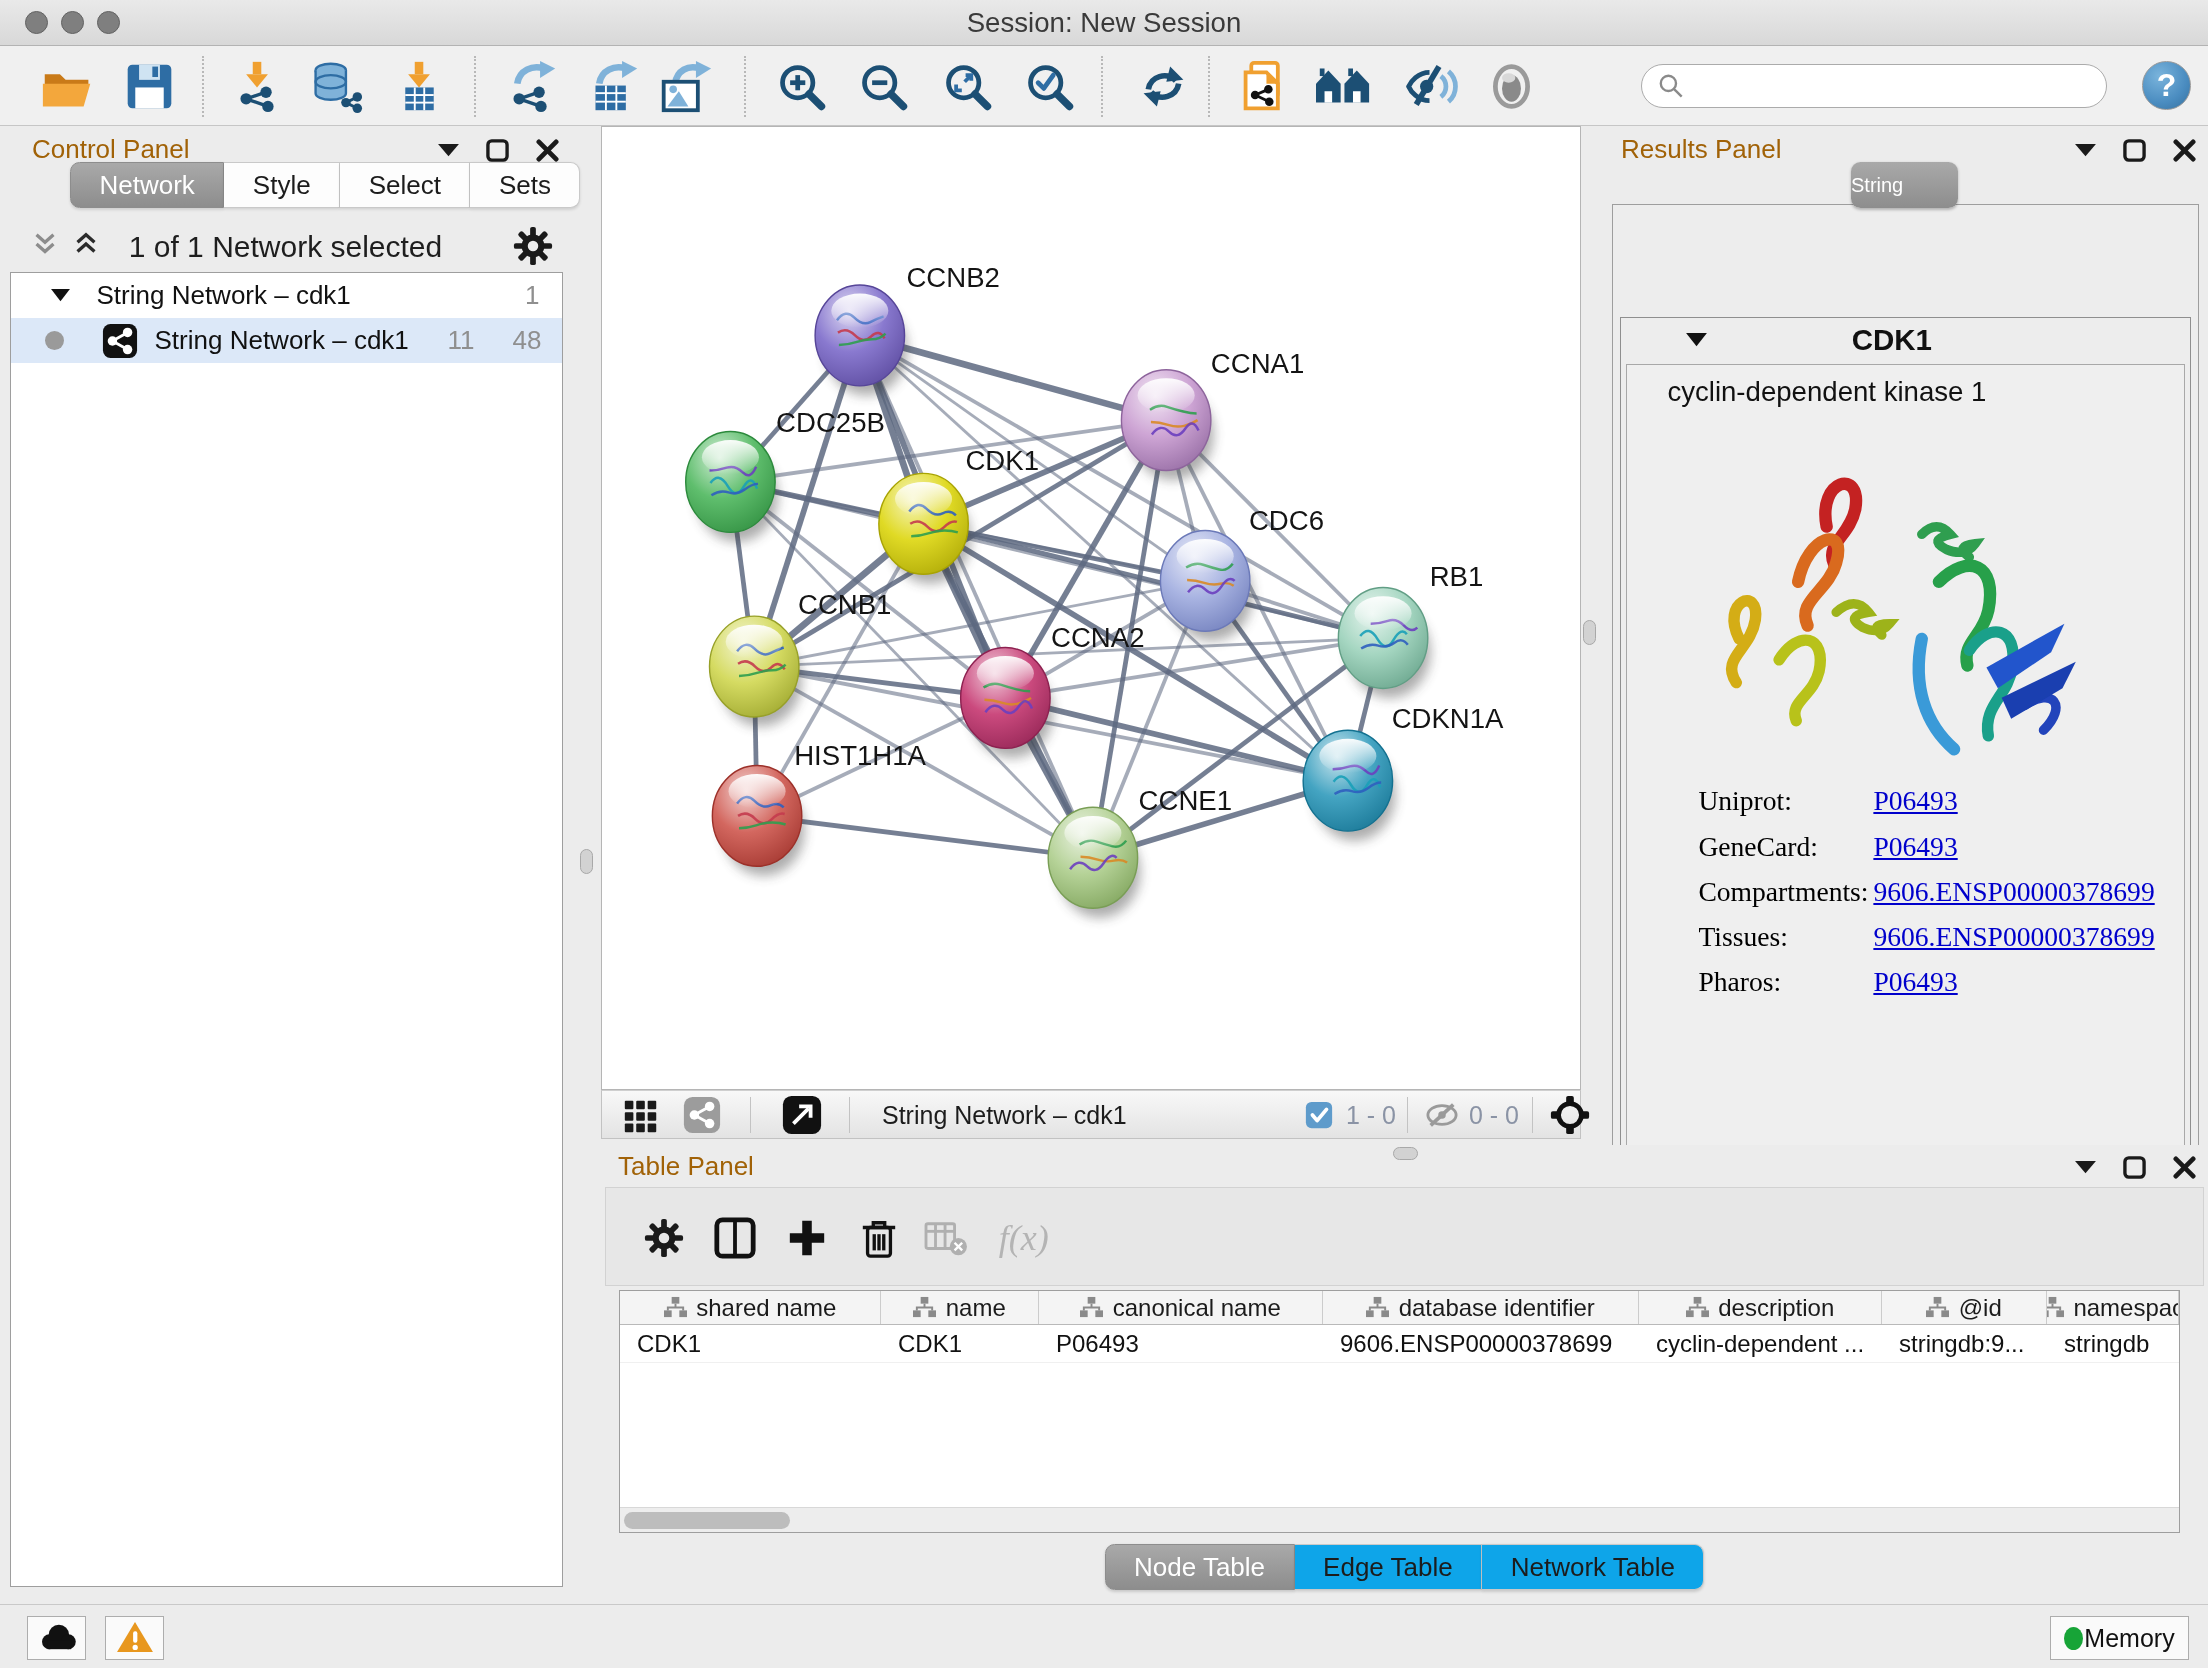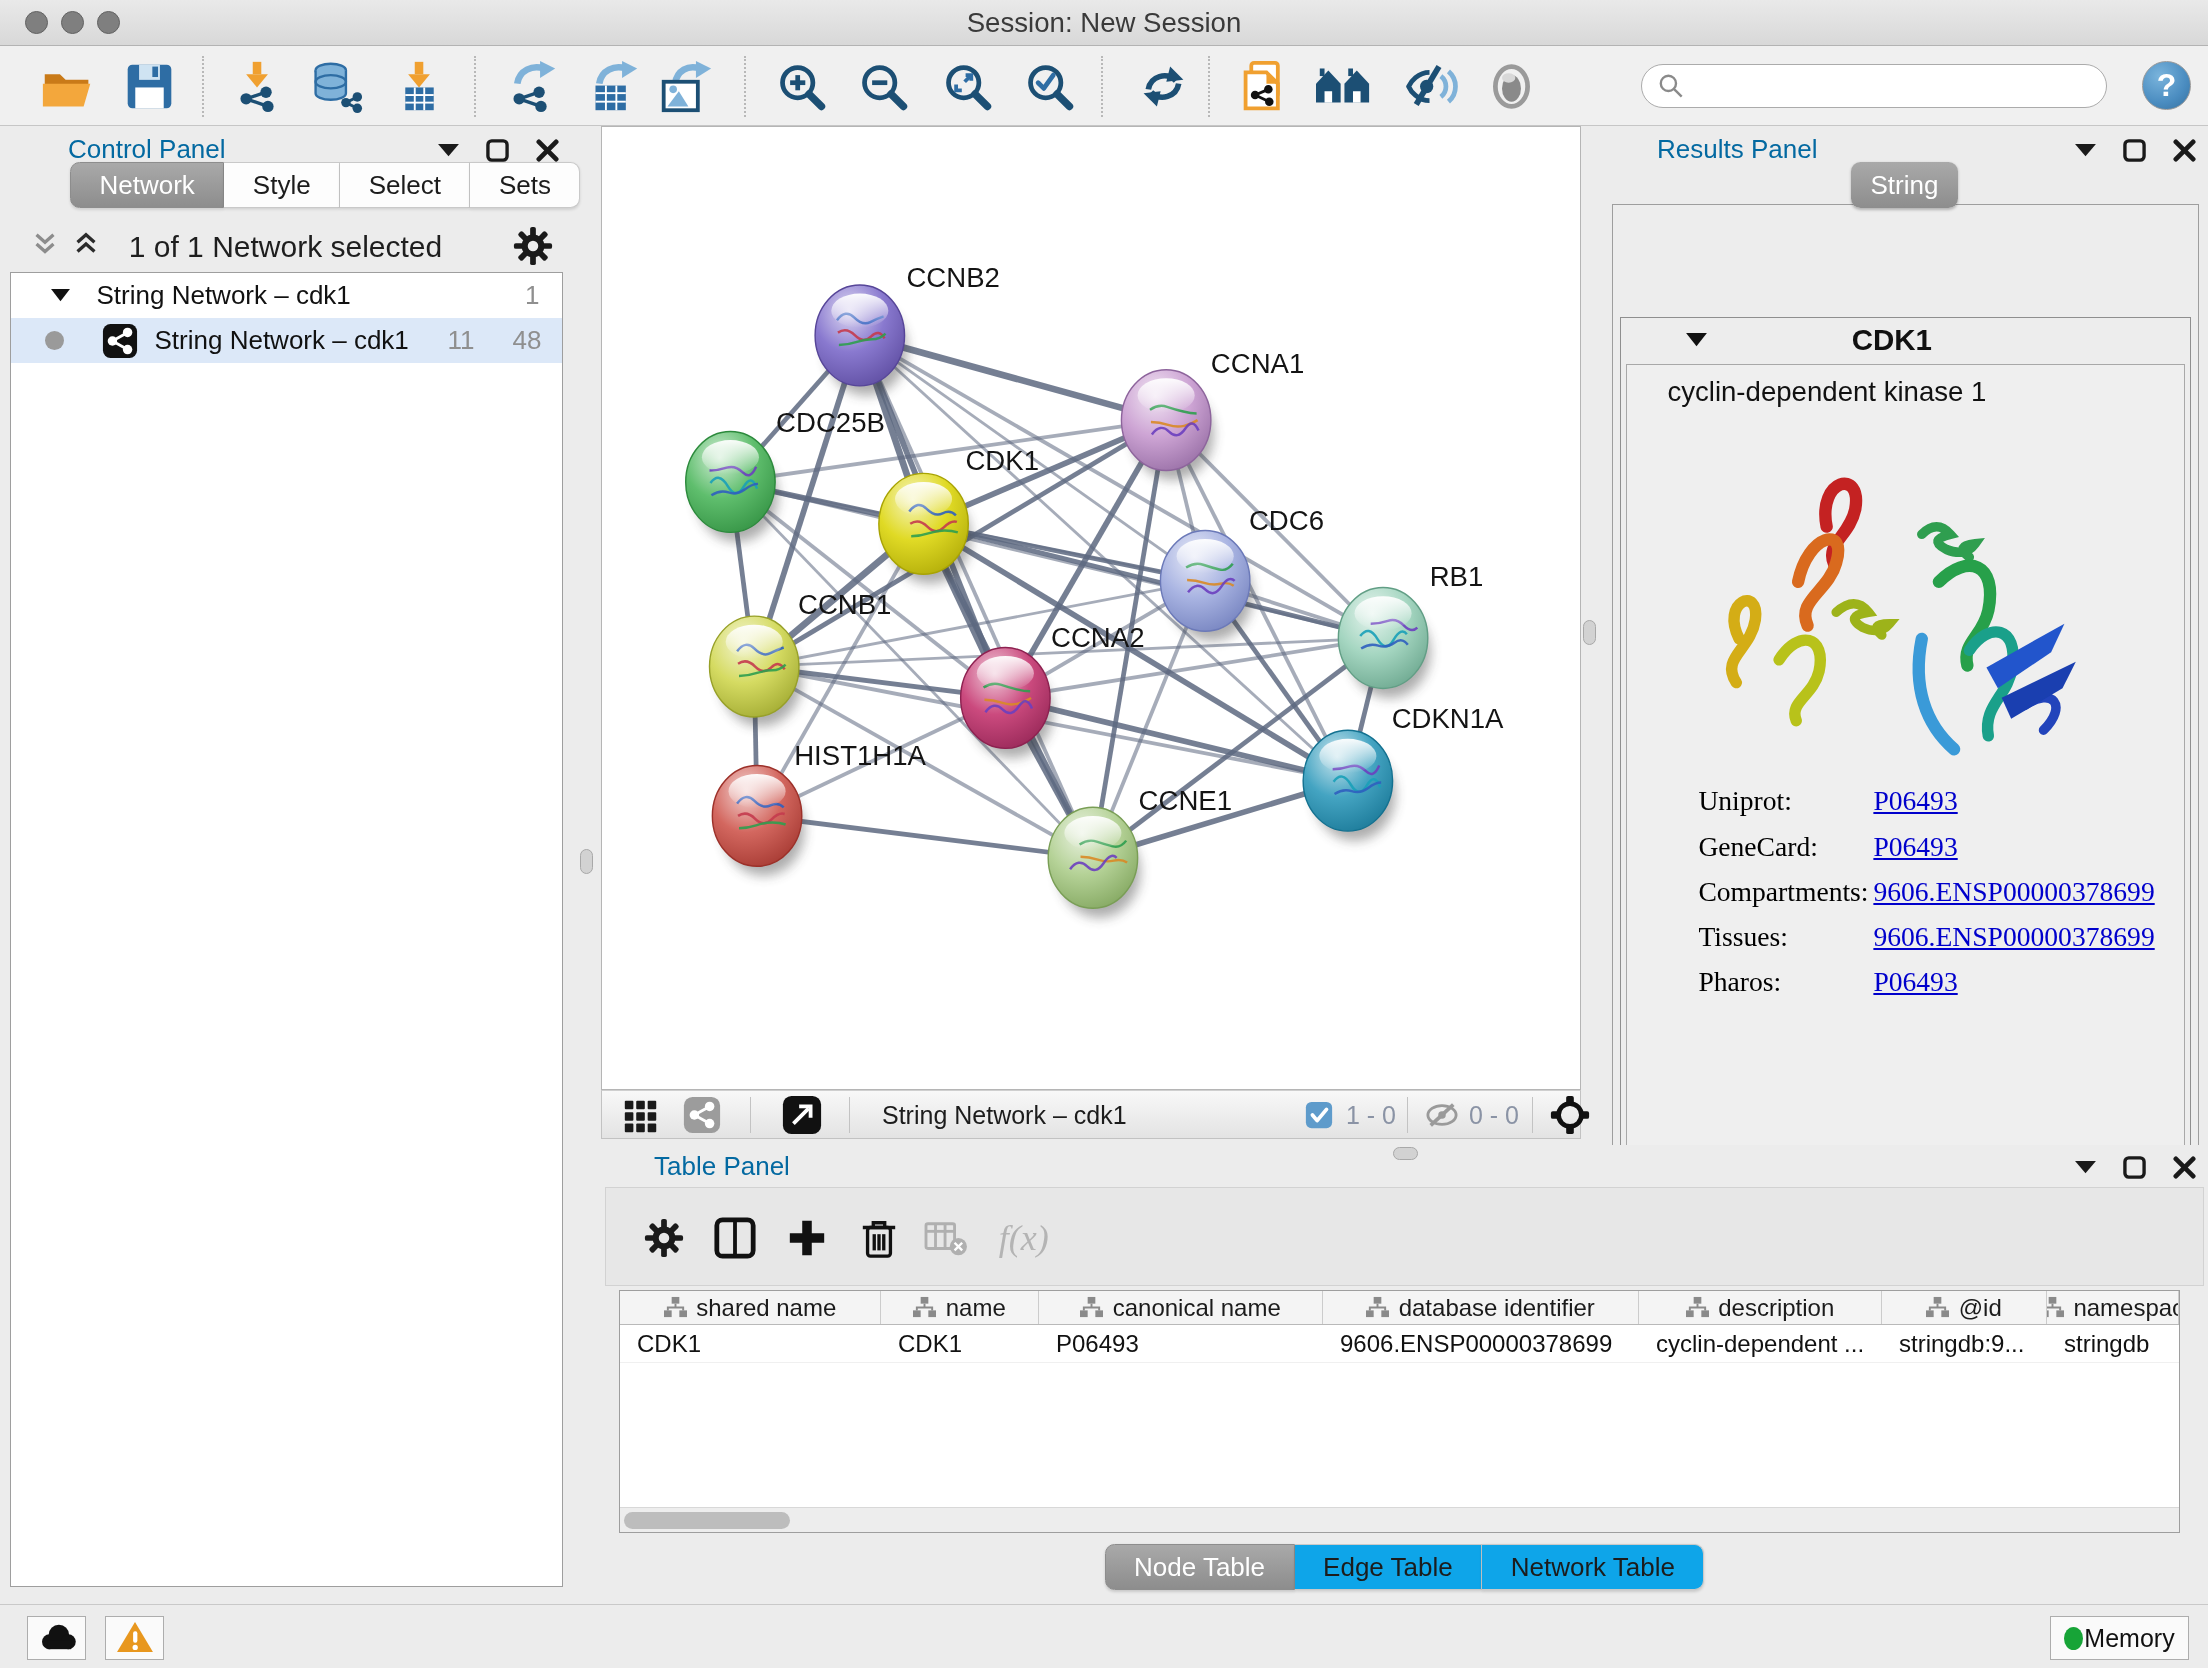--- a/index.html
+++ b/index.html
@@ -25,21 +25,21 @@
   .searchbox { position:absolute; left:1641px; top:18px; width:466px; height:44px;
     background:#fff; border:1px solid #ababab; border-radius:22px; display:flex; align-items:center; }
   .searchbox input { border:none; outline:none; background:transparent; font-size:25px;
     width:399px; margin-left:9.5px; font-family:"Liberation Sans",sans-serif; color:#333; }
   .help-btn { position:absolute; left:2142px; top:15px; width:49px; height:49px; border-radius:50%;
     background:radial-gradient(circle at 35% 30%, #7ab4dc, #4a8cc0 60%, #36709e);
     color:#fff; font-size:32px; font-weight:bold; display:flex; align-items:center; justify-content:center;
     border:1.9px solid #989898; cursor:pointer; }
 
   
-  .panel-header-title { font-size:26px; color:#0369a1;margin-left:36px; }
+  .panel-header-title { font-size:26px; color:#a16207; }
   .ph-icons { position:absolute; top:0; right:9.5px; height:34px; display:flex; gap:21px; align-items:center; }
   .ph-btn { width:28.5px; height:28.5px; display:flex; align-items:center; justify-content:center; cursor:pointer; }
 
   
   .control-panel { position:absolute; left:0; top:126px; width:571px; height:1474px; background:#ececec; }
   .cp-header { position:absolute; left:32px; top:7.6px; }
   .cp-tabs { position:absolute; left:70px; top:36px; height:46px; display:flex; }
   .cp-tab { height:46px; padding:0 28.5px; font-size:26px; line-height:44px; background:#fdfdfd;
     border:1px solid #c9c9c9; border-left:none; color:#1c1c1c; cursor:pointer; box-shadow:0 1.9px 2.9px rgba(0,0,0,.12); }
   .cp-tab:first-child { border-left:1px solid #c9c9c9; border-radius:9.5px 0 0 9.5px; }
@@ -62,21 +62,21 @@
     background:linear-gradient(#f8f8f8,#e3e3e3); border:1px solid #c2c2c2; border-top:1px solid #cfcfcf; }
   .nb-item { position:absolute; top:0; height:48px; display:flex; align-items:center; }
   .nb-sep { position:absolute; top:5.7px; height:36px; border-left:1px solid #c3c3c3; }
   .nb-title { font-size:25px; color:#1c1c1c; }
   .nb-count { font-size:25px; color:#8a93a5; }
 
   
   .results-panel { position:absolute; left:1594px; top:126px; width:614px; height:1025px; background:#ececec; }
   .rp-header { position:absolute; left:27px; top:7.6px; }
   .rp-tab { position:absolute; left:257px; top:36px; width:107px; height:46px; border-radius:9.5px;
-    background:linear-gradient(#a9a9a9,#8d8d8d); color:#fff; font-size:26px; text-align:center;
+    background:linear-gradient(#a9a9a9,#8d8d8d); color:#fff; font-size:20px; text-align:left;
     line-height:46px; box-shadow:0 1.9px 2.9px rgba(0,0,0,.25); cursor:pointer; z-index:2; }
   .rp-outer { position:absolute; left:18px; top:78px; width:587px; height:978px;
     background:#ededed; border:1px solid #9e9e9e; }
   .rp-buttons { position:absolute; left:6.7px; top:5.7px; right:6.7px; height:99px; border:1px solid #aaa;
     display:flex; align-items:center; justify-content:center; gap:32px; }
   .rp-btn { min-width:186px; height:55px; background:#fdfdfd; border:1px solid #c4c4c4; border-radius:9.5px;
     font-size:26px; color:#1a1a1a; text-align:center; line-height:53px; padding:0 25px;
     box-shadow:0 1.9px 2.9px rgba(0,0,0,.15); cursor:pointer; }
   .rp-protein-box { position:absolute; left:6.7px; top:112px; right:6.7px; bottom:11.4px; border:1px solid #8f8f8f; background:#ededed; }
   .rp-prot-header { position:absolute; left:0; top:0; right:0; height:44px; display:flex; align-items:center; }

